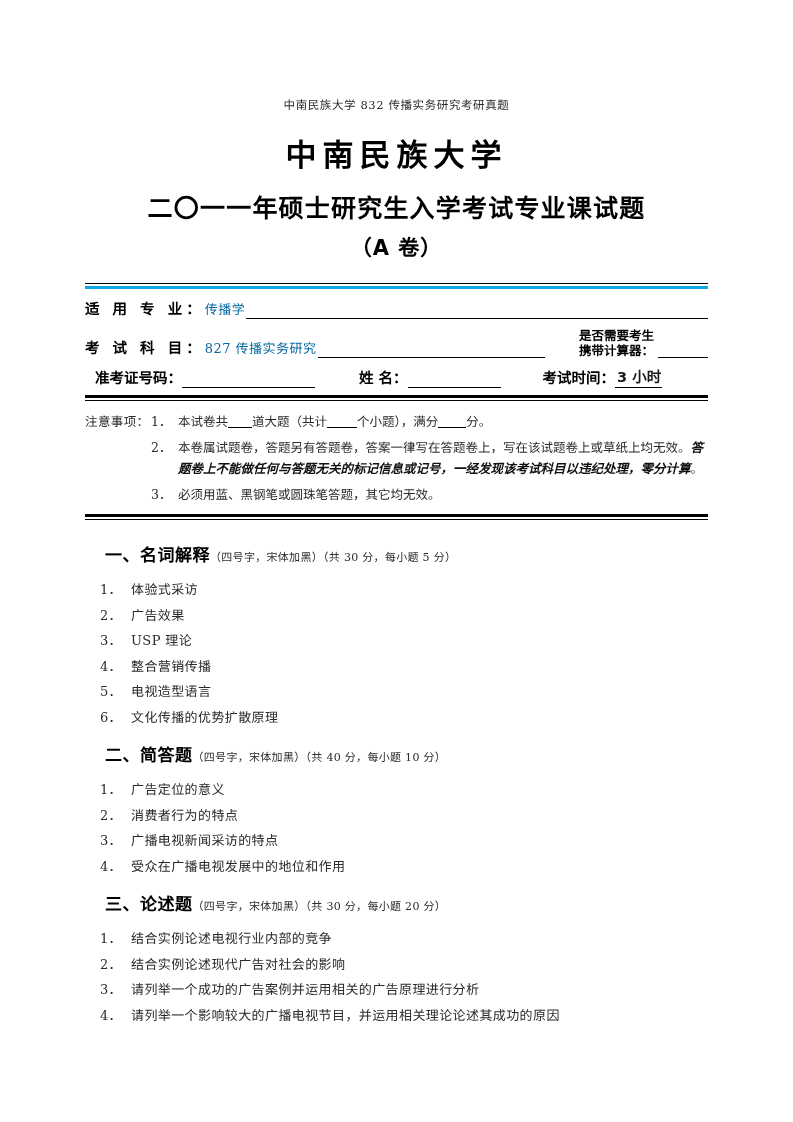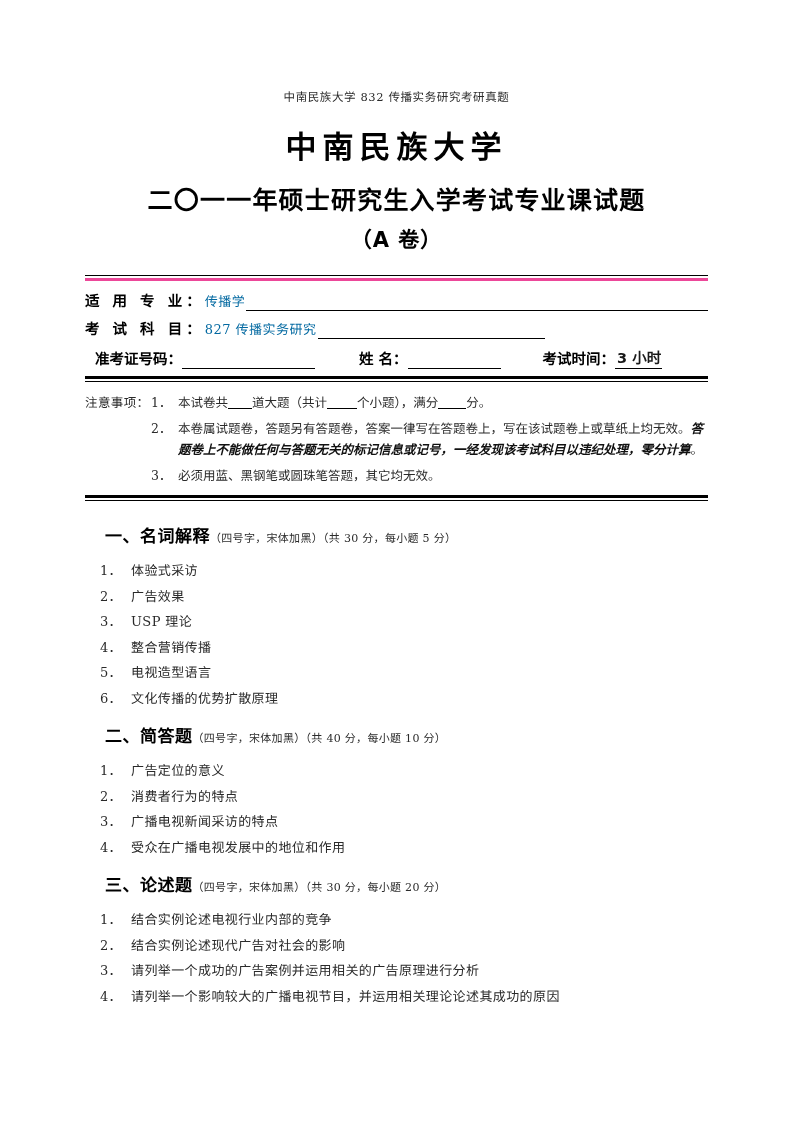--- a/index.html
+++ b/index.html
@@ -15,21 +15,21 @@
     font-family: "DejaVu Serif", "Liberation Serif", serif;
     color: #1a1a1a;
     overflow: hidden;
   }
   .page {
     position: absolute;
     left: 0; top: 0;
     width: 793px;
     height: 1096px;
     box-sizing: border-box;
-    padding: 0 85px;
+    padding: 8px 85px;
   }
 
   
   .source-line {
     text-align: center;
     font-size: 11.5px;
     letter-spacing: 0.6px;
     color: #2b2b2b;
     margin-top: 88px;
     font-family: "DejaVu Serif", "Liberation Serif", serif;
@@ -65,21 +65,21 @@
     color: #000;
   }
 
   
   .info-block {
     margin-top: 22px;
     border-top: 1px solid #000;
     padding-top: 2px;
   }
   .info-block-inner {
-    border-top: 3px solid #ec4899;
+    border-top: 3px solid #0ea5e9;
     padding-top: 11px;
   }
 
   .row {
     display: flex;
     align-items: flex-end;
     position: relative;
   }
   .lbl {
     font-family: "DejaVu Sans", "Liberation Sans", sans-serif;
@@ -263,20 +263,27 @@
         <span class="lbl spaced">适 用 专 业：</span>
         <span class="val">传播学</span>
         <span class="ul-fill"></span>
       </div>
 
       <div class="row row-subject">
         <div class="subject-left">
           <span class="lbl spaced">考 试 科 目：</span>
           <span class="val">827 传播实务研究</span>
           <span class="ul-fill"></span>
+        </div>
+        <div class="calc-box">
+          <span class="calc-label">
+            <span>是否需要考生</span><br>
+            <span>携带计算器：</span>
+          </span>
+          <span class="calc-ul"></span>
         </div>
       </div>
 
       <div class="row-ids">
         <span class="lbl">准考证号码：</span>
         <span class="ids-ticket-ul"></span>
         <span class="ids-gap-a"></span>
         <span class="lbl">姓 名：</span>
         <span class="ids-name-ul"></span>
         <span class="ids-gap-b"></span>

